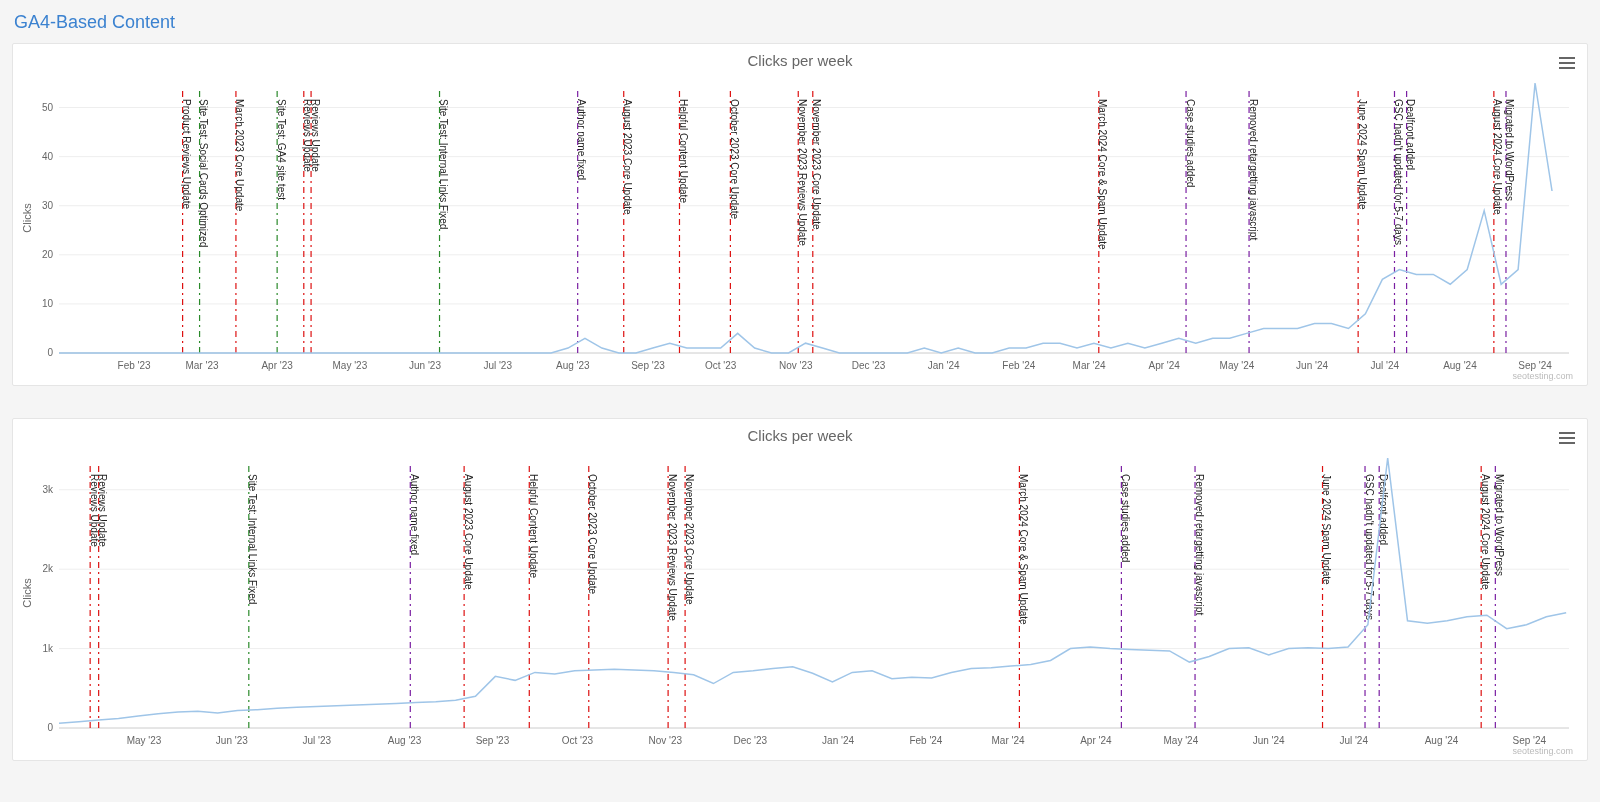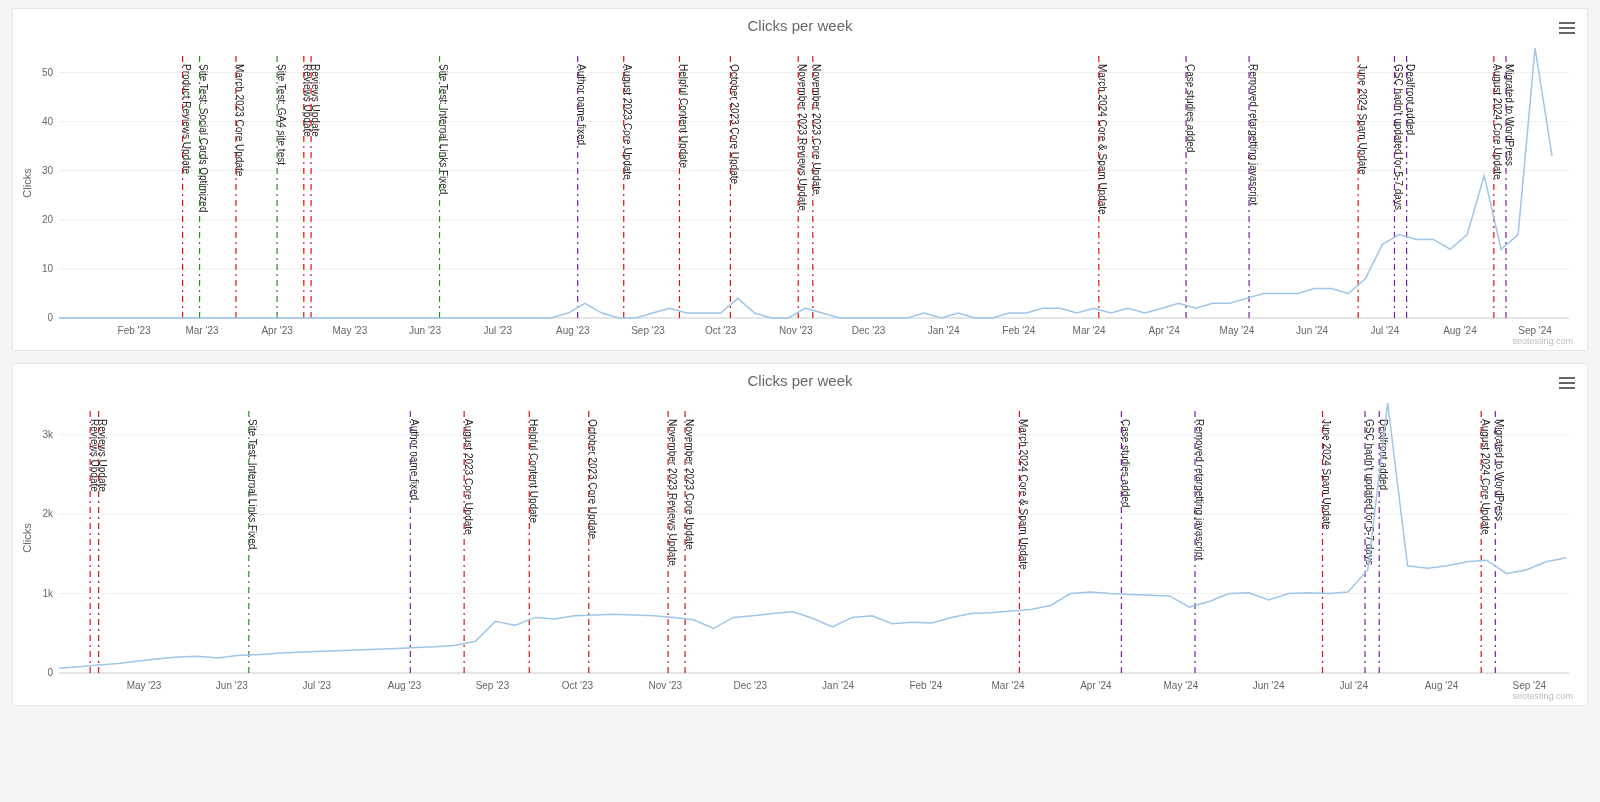--- a/index.html
+++ b/index.html
@@ -1,35 +1,36 @@
 <!DOCTYPE html>
 <html><head>
 <meta charset="utf-8">
 <style>
   html,body{margin:0;padding:0;background:#f5f5f5;font-family:Arial,Helvetica,sans-serif;color:#333}
   .page{width:1600px;padding:8px 12px 12px 12px;box-sizing:border-box}
   .section-title{color:#3b82d0;font-size:18px;margin:4px 0 10px 2px}
-  .card{background:#fff;border:1px solid #e5e5e5;border-radius:2px;padding:6px 6px 2px 6px;margin-bottom:12px;position:relative}
+  .card{background:#fff;border:1px solid #e5e5e5;border-radius:2px;padding:6px 6px 2px 6px;margin-bottom:32px;position:relative}
   .chart-title{text-align:center;color:#666;font-size:15px;margin:2px 0 4px 0}
   .menu-icon{position:absolute;top:10px;right:12px;cursor:pointer}
   .menu-icon div{width:16px;height:2px;background:#666;margin:3px 0}
   svg{display:block}
   .axis-label{font-size:11px;fill:#666}
   .tick-label{font-size:10px;fill:#666}
   .grid{stroke:#eee;stroke-width:1}
   .grid-strong{stroke:#ccc;stroke-width:1}
   .ann-line{stroke-width:1.2;stroke-dasharray:6 4 2 4;fill:none}
   .ann-label{font-size:10px;fill:#222;writing-mode:vertical-rl;}
   .series{fill:none;stroke:#9fc5e8;stroke-width:1.5}
   .credit{font-size:9px;fill:#bbb;text-anchor:end}
 </style>
 </head>
 <body>
 <div class="page">
 
+<div class="section-title">GA4-Based Content</div>
 <div class="card">
   <div class="menu-icon">
         <div></div>
         <div></div>
         <div></div>
       </div>
   <div class="chart-title">Clicks per week</div>
   <svg id="svg-ga4" width="1560" height="310">
         <line class="grid-strong" x1="40" x2="1550" y1="280" y2="280"></line>
         <text class="tick-label" x="34" y="283" text-anchor="end">0</text>

